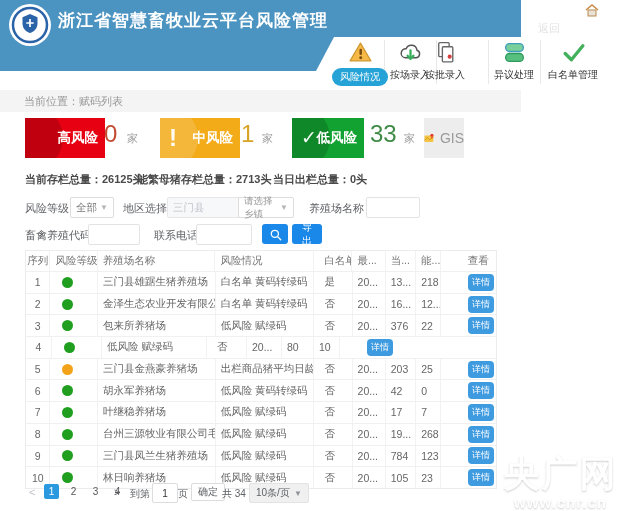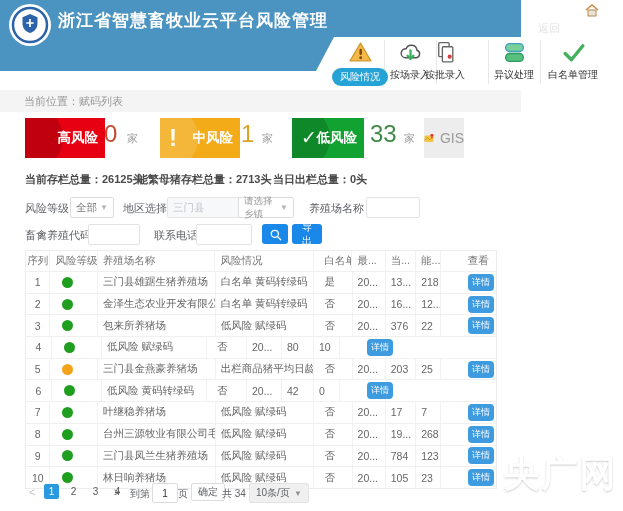--- a/index.html
+++ b/index.html
@@ -316,20 +316,21 @@
           <div class="c c7">25</div>
           <div class="c c8">
             <span class="detail-btn">详情</span>
           </div>
         </div>
         <div class="trow">
           <div class="c c0">6</div>
           <div class="c c1">
             <span class="dot green"></span>
           </div>
+          <div class="c c2">胡永军养猪场</div>
           <div class="c c3">低风险 黄码转绿码</div>
           <div class="c c4">否</div>
           <div class="c c5">20...</div>
           <div class="c c6">42</div>
           <div class="c c7">0</div>
           <div class="c c8">
             <span class="detail-btn">详情</span>
           </div>
         </div>
         <div class="trow">
@@ -408,15 +409,16 @@
   <div class="ptext" style="left:178px">页</div>
   <button class="confirm-btn">确定</button>
   <div class="ptext" style="left:222px">共 34 条</div>
   <div class="psize">
     <span>10条/页</span>
       <span class="caret">▼</span>
   </div>
 
   <div class="wm">
     <div class="wm-name">央广网</div>
+    <div class="wm-url">www.cnr.cn</div>
   </div>
 
 </div>
 
 </body></html>

